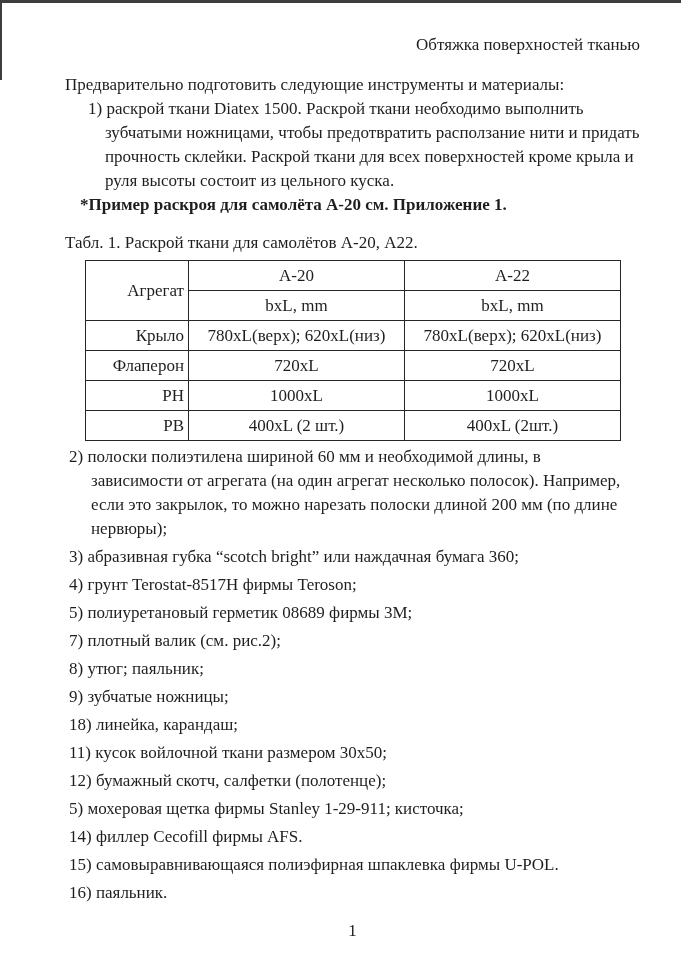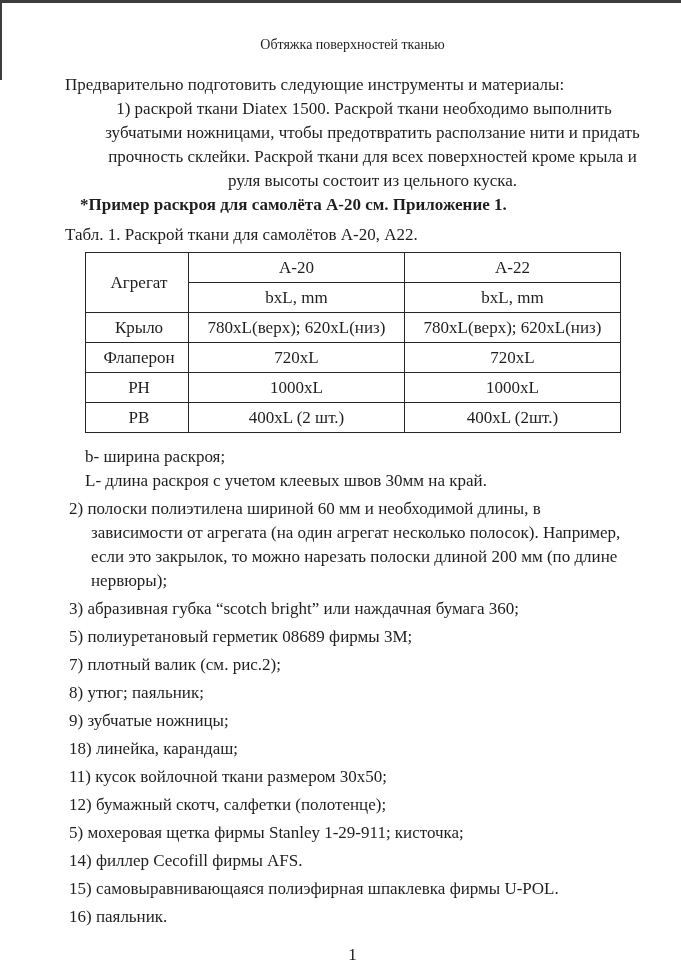--- a/index.html
+++ b/index.html
@@ -6,29 +6,29 @@
   body{
     width:681px;height:964px;
     background:#ffffff;
     font-family:"Liberation Serif","DejaVu Serif",serif;
     font-size:17px;color:#1e1e1e;
     position:relative;overflow:hidden;
   }
   .top-edge{position:absolute;top:0;left:0;width:681px;height:3px;background:#3d3d3d;}
   .left-edge{position:absolute;top:0;left:0;width:2px;height:80px;background:#3d3d3d;}
   .content{position:absolute;top:33px;left:65px;width:575px;line-height:24px;}
-  .title{text-align:center;font-weight:normal;font-size:14px;margin:0;}
+  .title{text-align:right;font-weight:normal;font-size:17px;margin:0;}
   .intro{margin:16px 0 0 0;}
-  .item1{margin:0;padding-left:40px;text-indent:-17px;text-align:center;}
+  .item1{margin:0;padding-left:40px;text-indent:-17px;}
   .bold-note{margin:0;padding-left:15px;font-weight:bold;}
-  .tbl-caption{margin:6px 0 5px 0;}
+  .tbl-caption{margin:14px 0 5px 0;}
   table.cut{border-collapse:collapse;margin-left:20px;table-layout:fixed;width:535px;}
   table.cut td{border:1px solid #262626;height:29px;text-align:center;padding:0 4px;
     overflow:hidden;white-space:nowrap;}
-  table.cut td.agg{text-align:center;padding-left:8px;}
+  table.cut td.agg{text-align:right;padding-left:8px;}
   table.cut col.c1{width:103px;}
   table.cut col.c2{width:216px;}
   table.cut col.c3{width:216px;}
   .defs{margin:12px 0 4px 0;padding-left:20px;}
   .defs p{margin:0;}
   .item{margin:4px;padding-left:22px;text-indent:-22px;}
   .pageno{margin:14px 0 0 0;text-align:center;}
 </style>
 </head>
 <body>
@@ -80,27 +80,24 @@
         <td>1000xL</td>
       </tr>
       <tr>
         <td class="agg">РВ</td>
         <td>400xL (2 шт.)</td>
         <td>400xL (2шт.)</td>
       </tr>
     </tbody>
   </table>
 
-  <div class="defs">
-    <p>b- ширина раскроя;</p>
-    <p>L- длина раскроя с учетом клеевых швов 30мм на край.</p>
-  </div>
 
   <p class="item"><span>2)</span> <span>полоски полиэтилена шириной 60 мм и необходимой длины, в зависимости от агрегата (на один агрегат несколько полосок). Например, если это закрылок, то можно нарезать полоски длиной 200 мм (по длине нервюры);</span></p>
   <p class="item"><span>3)</span> <span>абразивная губка “scotch bright” или наждачная бумага 360;</span></p>
+  <p class="item"><span>4)</span> <span>грунт Terostat-8517H фирмы Teroson;</span></p>
   <p class="item"><span>5)</span> <span>полиуретановый герметик 08689 фирмы 3M;</span></p>
   <p class="item"><span>7)</span> <span>плотный валик (см. рис.2);</span></p>
   <p class="item"><span>8)</span> <span>утюг; паяльник;</span></p>
   <p class="item"><span>9)</span> <span>зубчатые ножницы;</span></p>
   <p class="item"><span>18)</span> <span>линейка, карандаш;</span></p>
   <p class="item"><span>11)</span> <span>кусок войлочной ткани размером 30х50;</span></p>
   <p class="item"><span>12)</span> <span>бумажный скотч, салфетки (полотенце);</span></p>
   <p class="item"><span>5)</span> <span>мохеровая щетка фирмы Stanley 1-29-911; кисточка;</span></p>
   <p class="item"><span>14)</span> <span>филлер Cecofill фирмы AFS.</span></p>
   <p class="item"><span>15)</span> <span>самовыравнивающаяся полиэфирная шпаклевка фирмы U-POL.</span></p>

